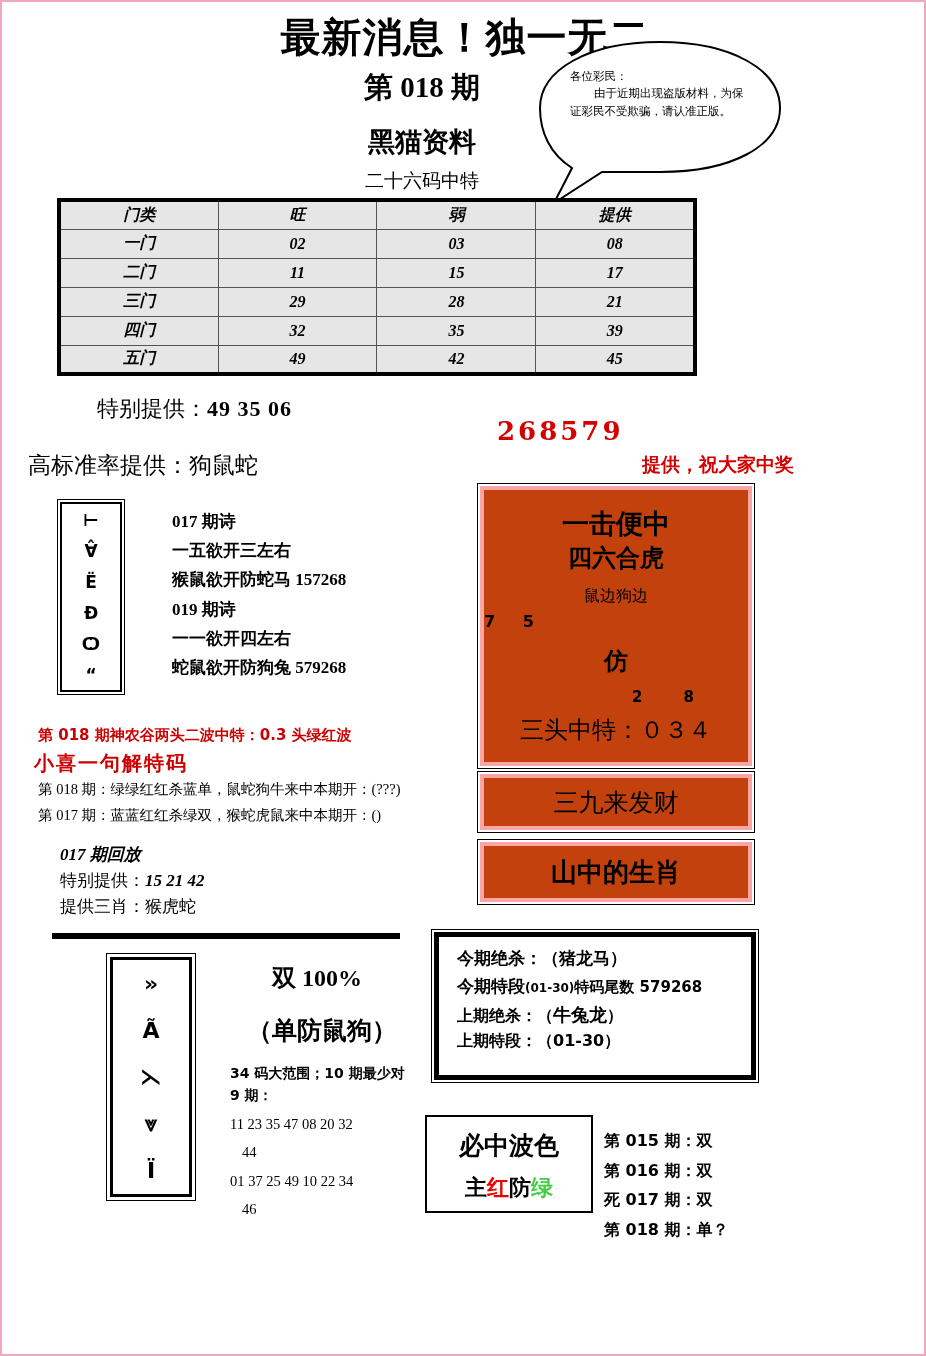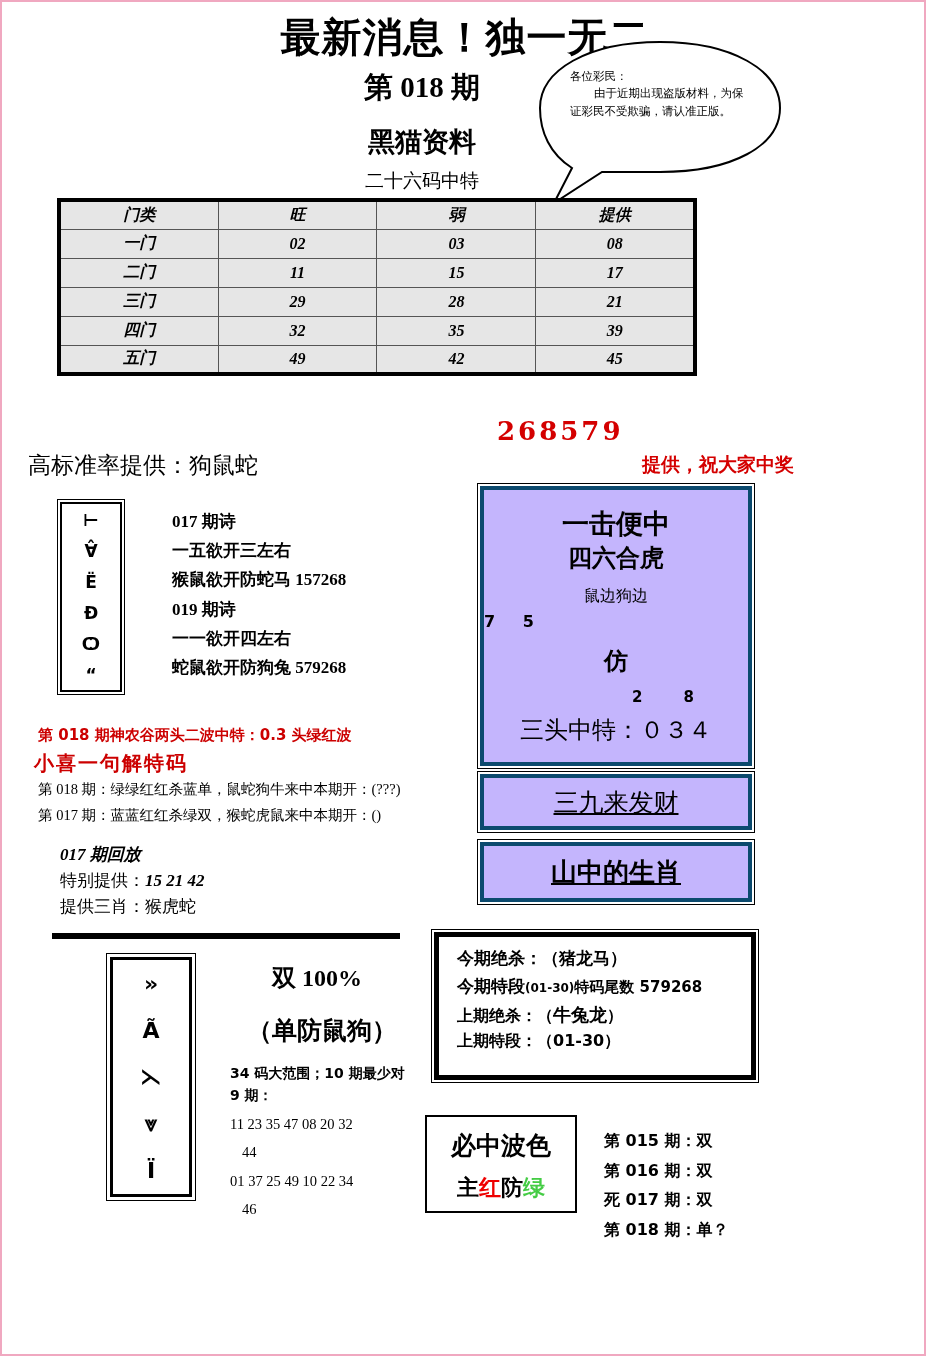--- a/index.html
+++ b/index.html
@@ -197,23 +197,23 @@
   }
   .range-rows { position: absolute; left: 228px; top: 1108px; width: 190px; }
   .range-rows div {
     font-size: 14.5px; color: #000; line-height: 1.95;
     font-family: "Liberation Serif", serif; white-space: nowrap;
   }
   .range-rows .wrap2 { padding-left: 12px; }
 
   
   .rbox {
-    position: absolute; background: #c4b5fd;
-    border: 4px solid #0c4a6e;
-    outline: 1px solid #000; outline-offset: 2px; text-decoration: underline;
+    position: absolute; background: #c2410c;
+    border: 4px solid #fca5a5;
+    outline: 1px solid #000; outline-offset: 2px;
   }
   .rbox1 { left: 478px; top: 484px; width: 272px; height: 280px; }
   .r1-t1 {
     position: absolute; left: 0; top: 16px; width: 100%;
     text-align: center; font-size: 27px; font-weight: bold; color: #000;
     font-family: "Liberation Serif", serif;
   }
   .r1-t2 {
     position: absolute; left: 0; top: 52px; width: 100%;
     text-align: center; font-size: 24px; font-weight: bold; color: #000;
@@ -270,21 +270,21 @@
   .kr2 { top: 38px; font-size: 17px; }
   .kr2 .small { font-size: 12px; }
   .kr2 .tail { font-size: 15px; }
   .kr3 { top: 66px; font-size: 16px; }
   .kr3 .b { font-size: 18px; text-align: right; }
   .kr4 { top: 94px; font-size: 16px; }
 
   
   .bosebox {
     position: absolute; left: 423px; top: 1113px;
-    width: 152px; height: 98px;
+    width: 168px; height: 98px;
     border: 2px solid #000; background: #fff;
   }
   .bose-t1 {
     position: absolute; left: 0; top: 12px; width: 100%;
     text-align: center; font-size: 25px; font-weight: bold; color: #000;
     font-family: "DejaVu Serif", serif;
   }
   .bose-t2 {
     position: absolute; left: 0; top: 56px; width: 100%;
     text-align: center; font-size: 22px; font-weight: bold;
@@ -356,20 +356,23 @@
         </tr>
         <tr>
           <td class="c0">五门</td>
           <td class="c1">49</td>
           <td class="c2">42</td>
           <td class="c3">45</td>
         </tr>
       </tbody>
   </table>
 
+  <div class="special-line">
+    <span>特别提供：</span><span class="nums">49 35 06</span>
+  </div>
   <div class="high-line">
     <span>高标准率提供：</span><span>狗鼠蛇</span>
   </div>
 
   <div class="red-num">268579</div>
   <div class="red-bless">提供，祝大家中奖</div>
 
   <div class="glyphbox1">
     <div class="gcol" id="gcol1">
         <span>⊢</span>

